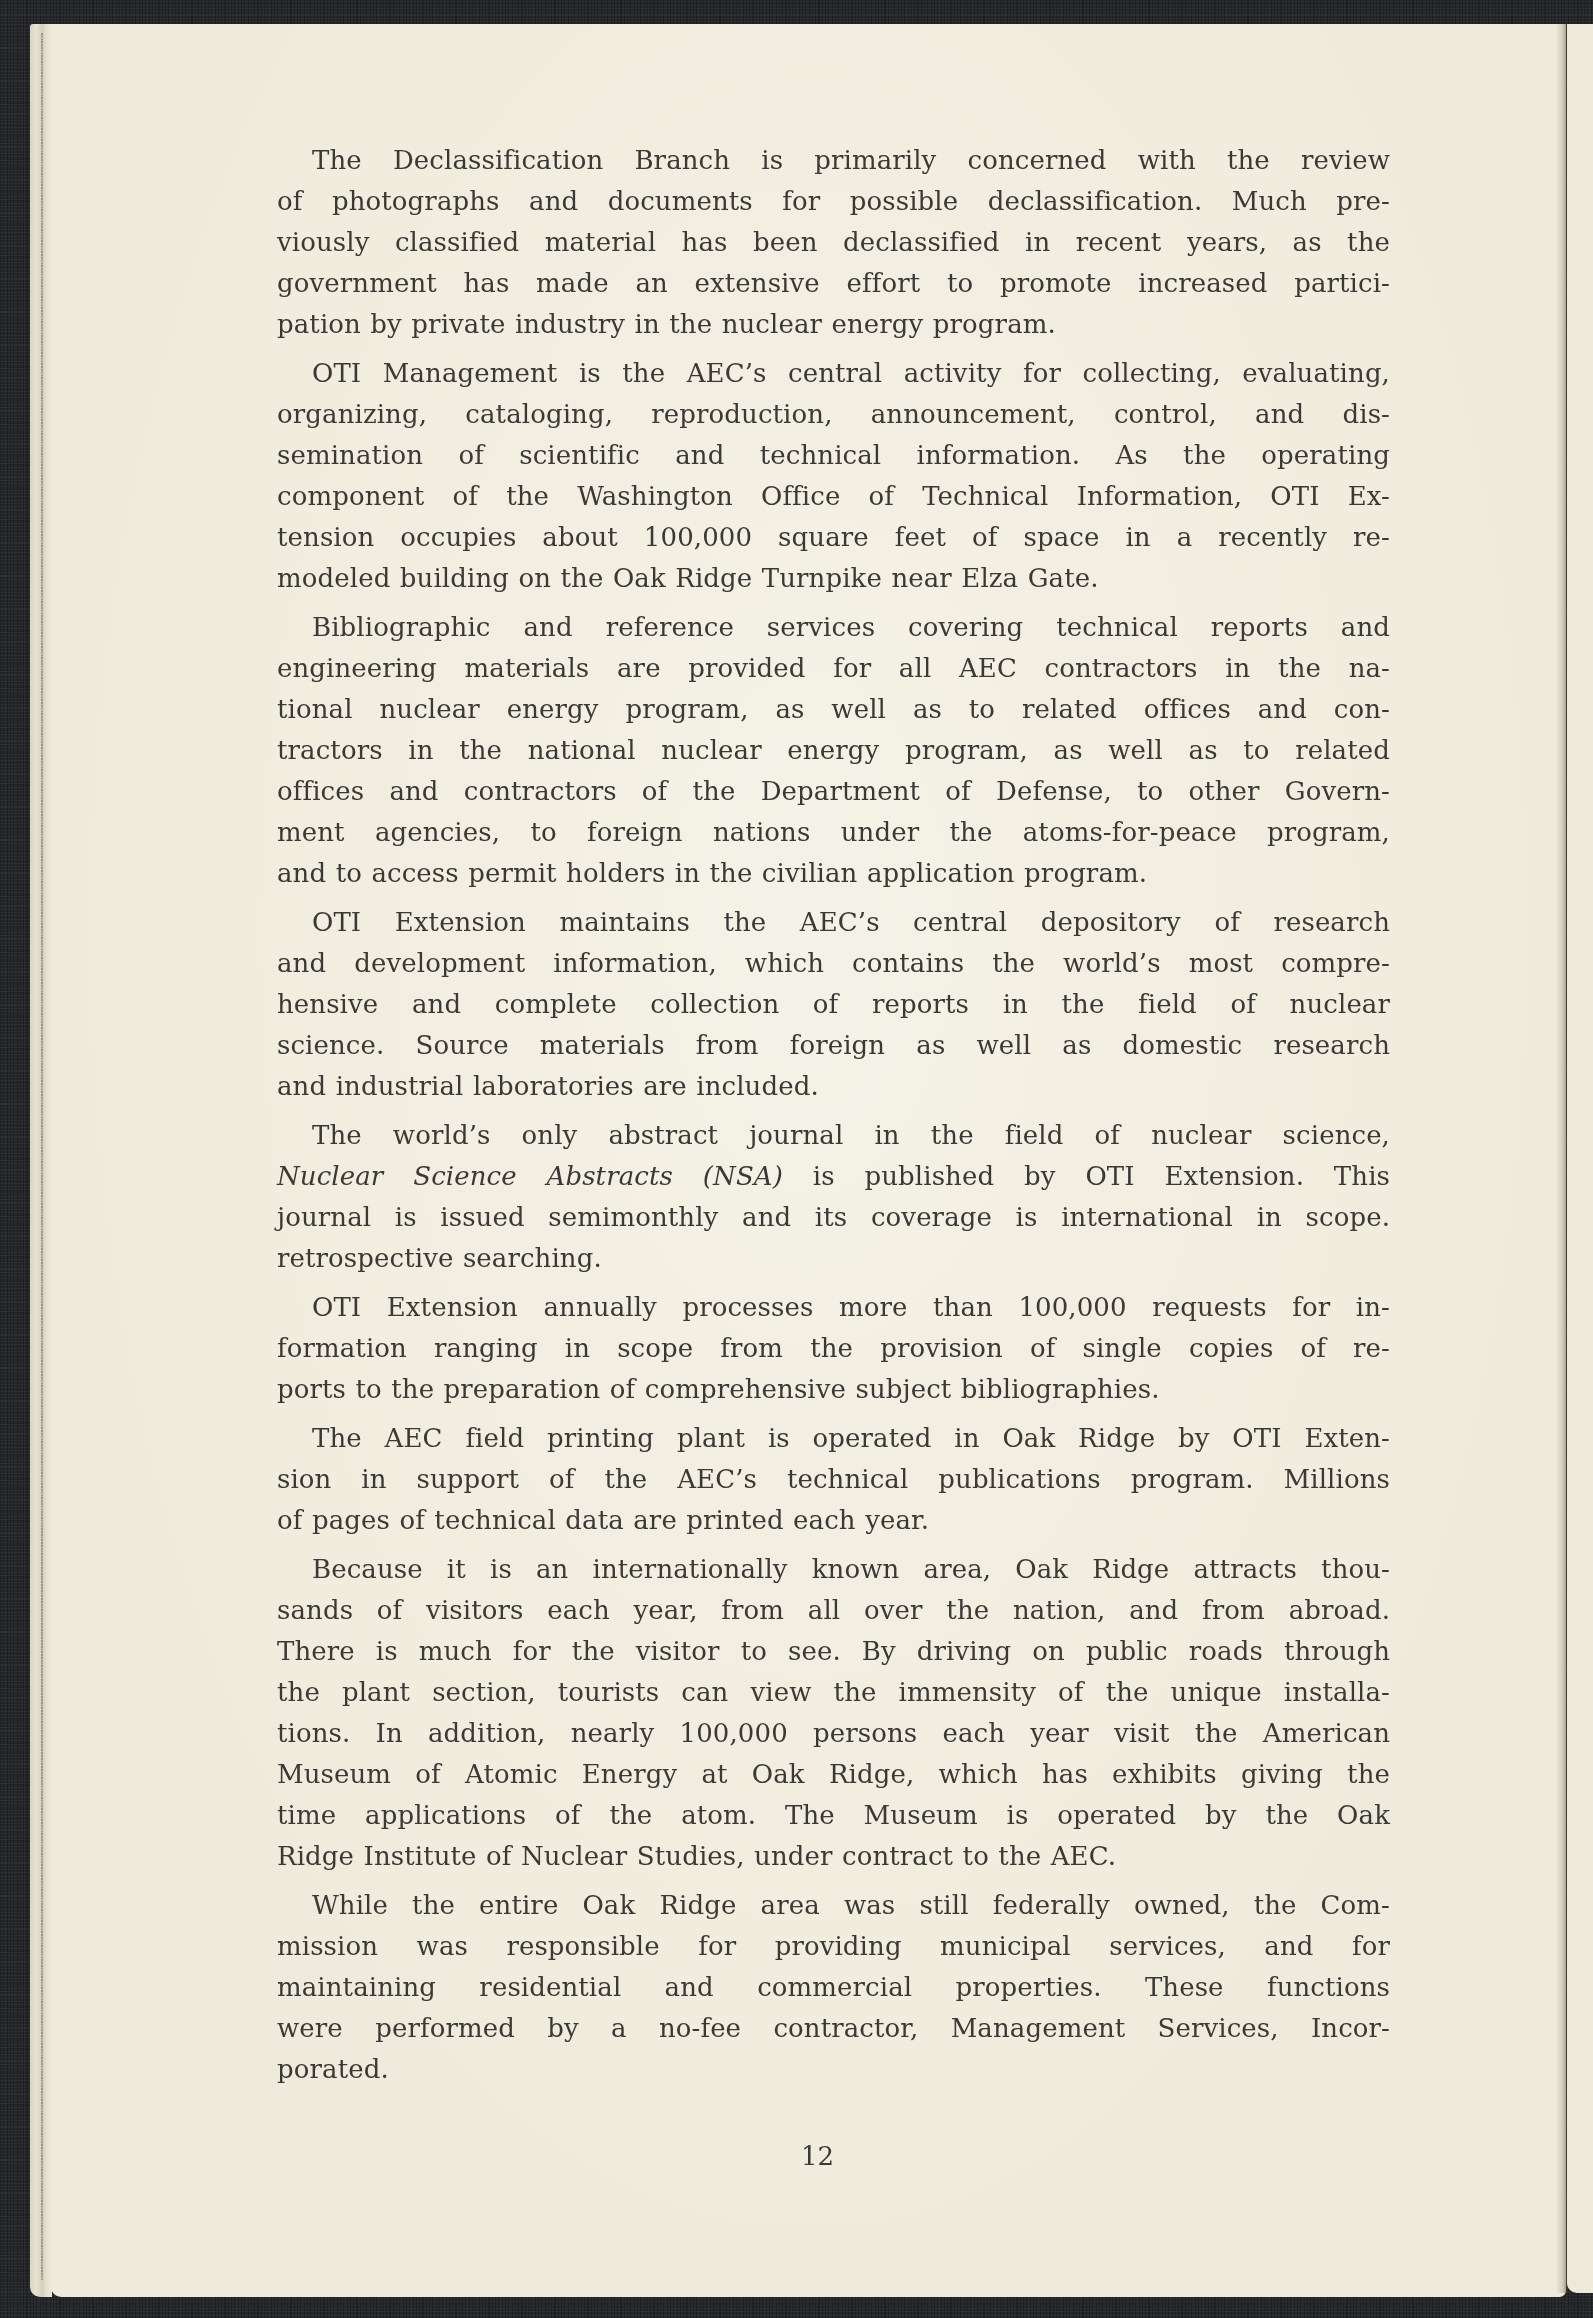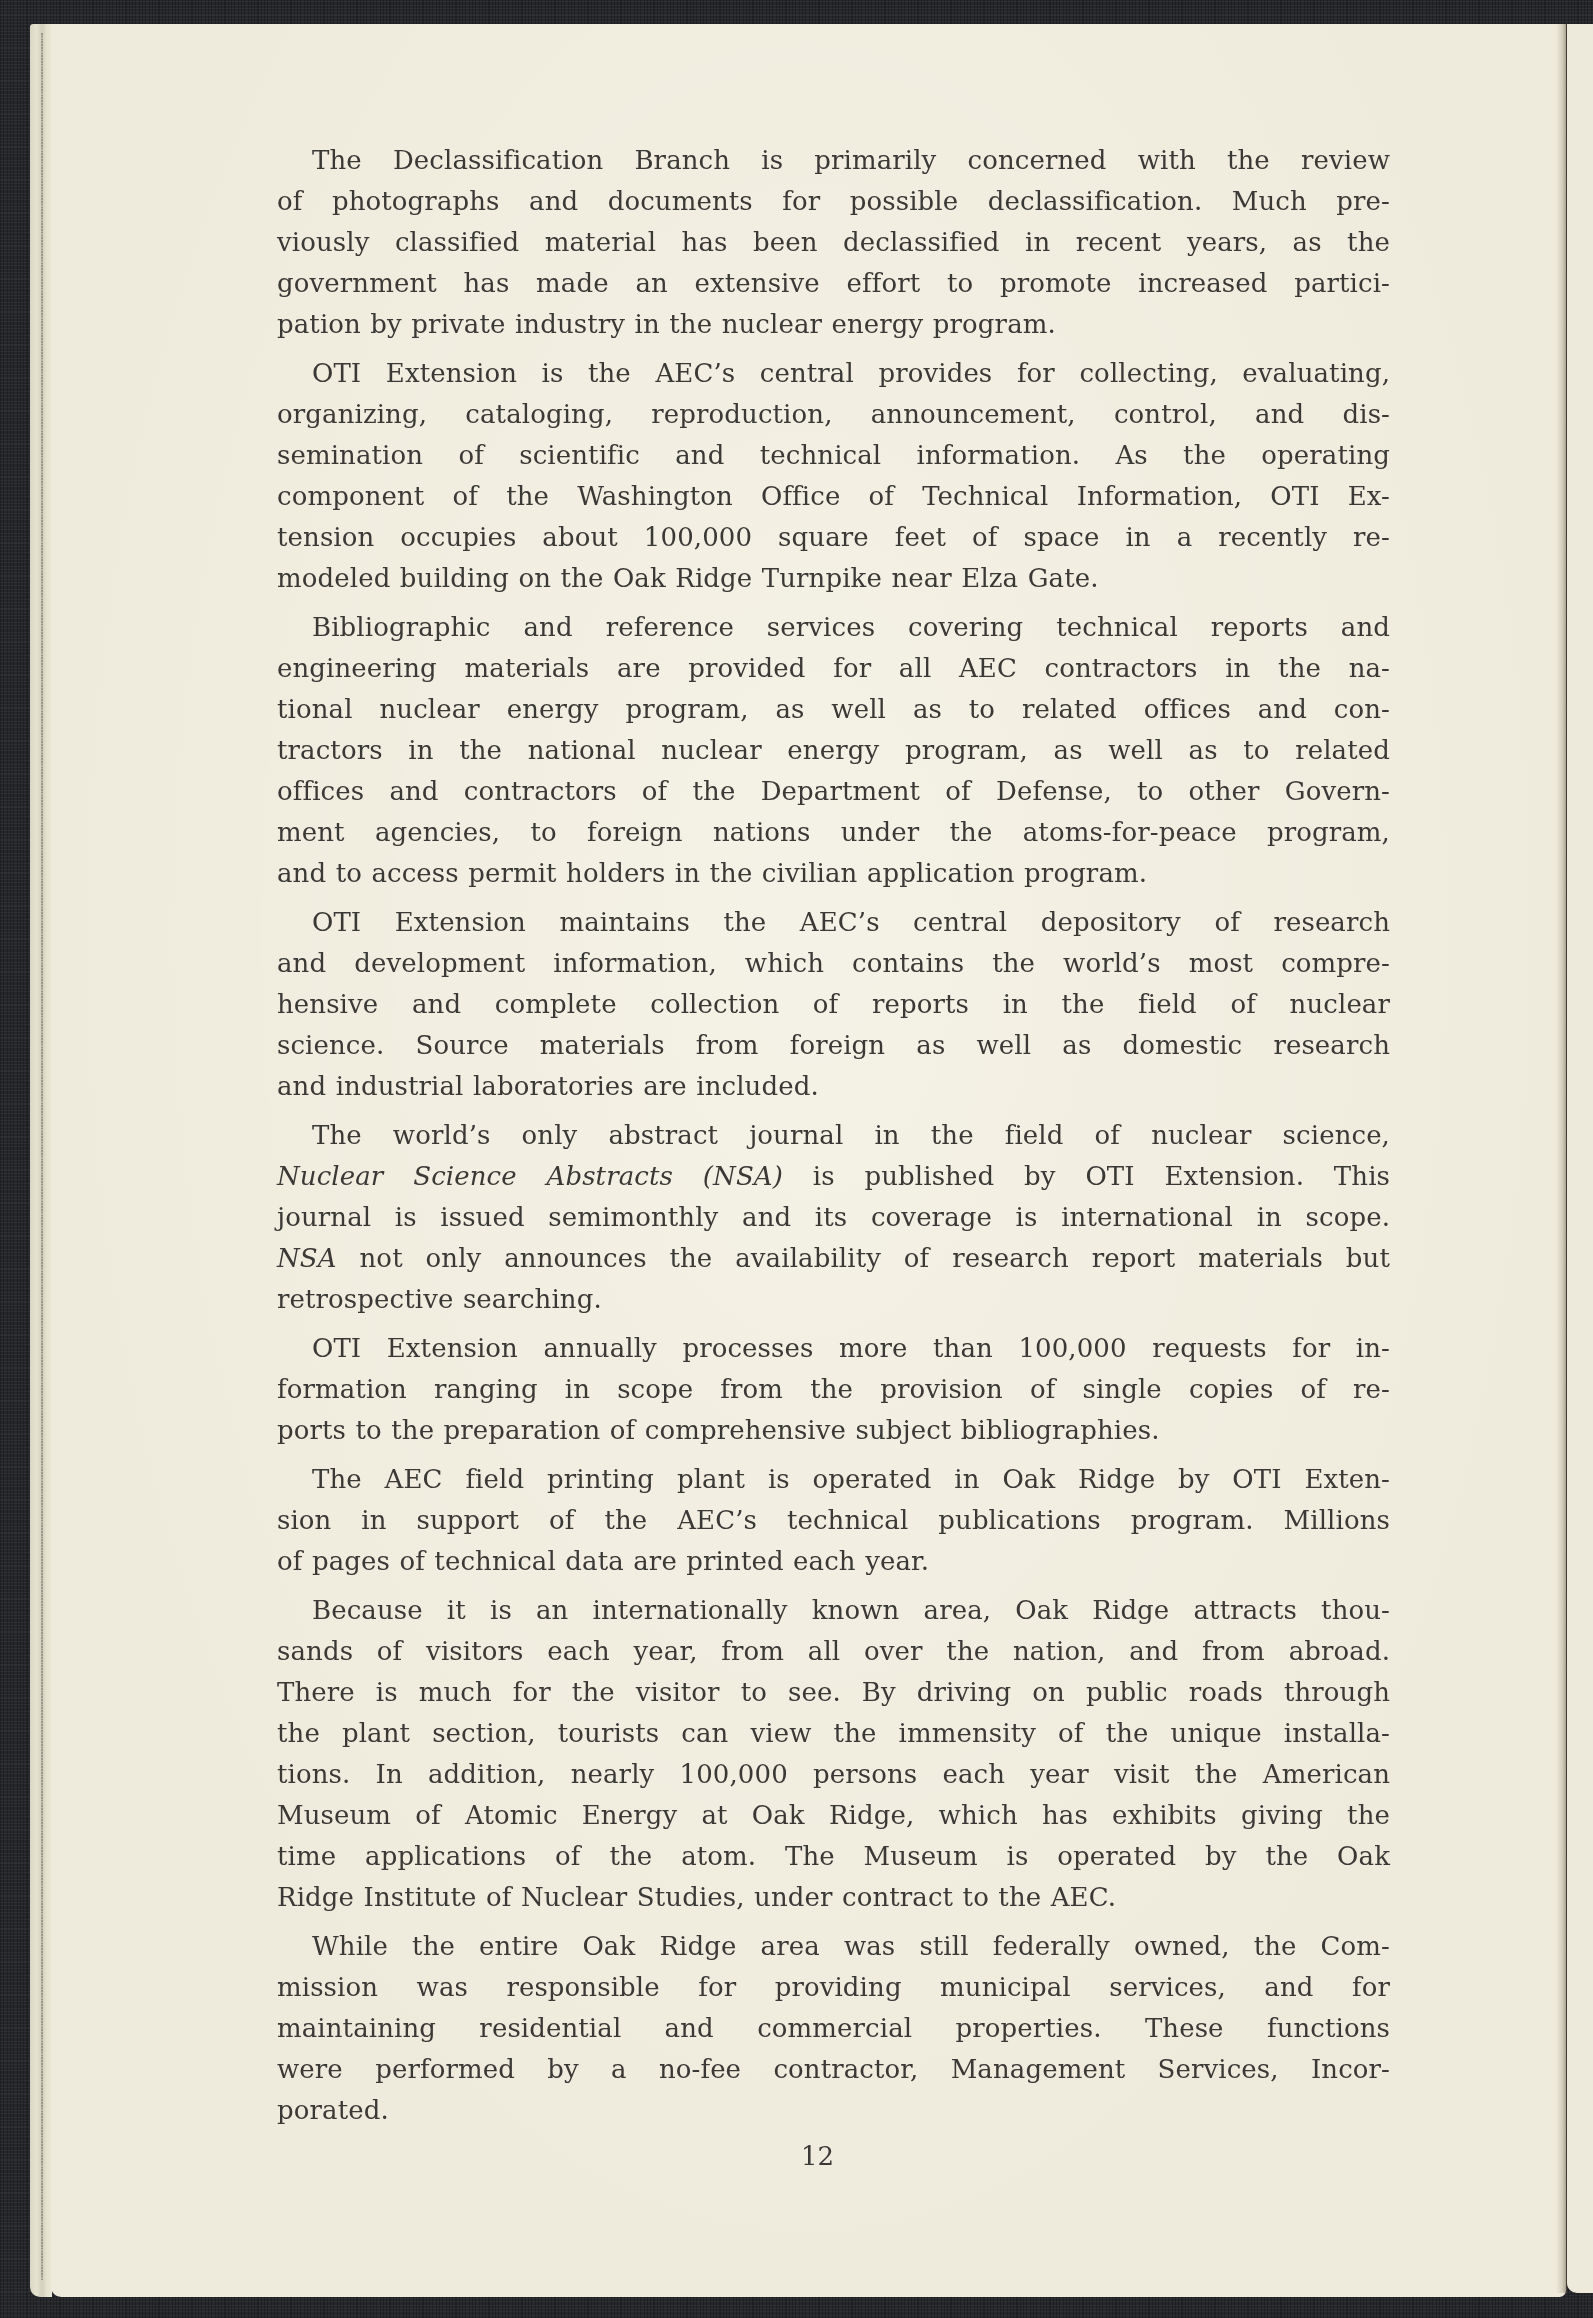--- a/index.html
+++ b/index.html
@@ -124,21 +124,21 @@
 
   <p class="paragraph">
     <span class="line first">The Declassification Branch is primarily concerned with the review</span>
     <span class="line">of photographs and documents for possible declassification. Much pre-</span>
     <span class="line">viously classified material has been declassified in recent years, as the</span>
     <span class="line">government has made an extensive effort to promote increased partici-</span>
     <span class="line last">pation by private industry in the nuclear energy program.</span>
   </p>
 
   <p class="paragraph">
-    <span class="line first">OTI Extension is the AEC’s central provides for collecting, evaluating,</span>
+    <span class="line first">OTI Management is the AEC’s central activity for collecting, evaluating,</span>
     <span class="line">organizing, cataloging, reproduction, announcement, control, and dis-</span>
     <span class="line">semination of scientific and technical information. As the operating</span>
     <span class="line">component of the Washington Office of Technical Information, OTI Ex-</span>
     <span class="line">tension occupies about 100,000 square feet of space in a recently re-</span>
     <span class="line last">modeled building on the Oak Ridge Turnpike near Elza Gate.</span>
   </p>
 
   <p class="paragraph">
     <span class="line first">Bibliographic and reference services covering technical reports and</span>
     <span class="line">engineering materials are provided for all AEC contractors in the na-</span>
@@ -154,21 +154,20 @@
     <span class="line">and development information, which contains the world’s most compre-</span>
     <span class="line">hensive and complete collection of reports in the field of nuclear</span>
     <span class="line">science. Source materials from foreign as well as domestic research</span>
     <span class="line last">and industrial laboratories are included.</span>
   </p>
 
   <p class="paragraph">
     <span class="line first">The world’s only abstract journal in the field of nuclear science,</span>
     <span class="line"><span class="italic">Nuclear Science Abstracts (NSA)</span><span> is published by OTI Extension. This</span></span>
     <span class="line">journal is issued semimonthly and its coverage is international in scope.</span>
-    <span class="line"><span class="italic">NSA</span><span> not only announces the availability of research report materials but</span></span>
     <span class="line last">retrospective searching.</span>
   </p>
 
   <p class="paragraph">
     <span class="line first">OTI Extension annually processes more than 100,000 requests for in-</span>
     <span class="line">formation ranging in scope from the provision of single copies of re-</span>
     <span class="line last">ports to the preparation of comprehensive subject bibliographies.</span>
   </p>
 
   <p class="paragraph">

